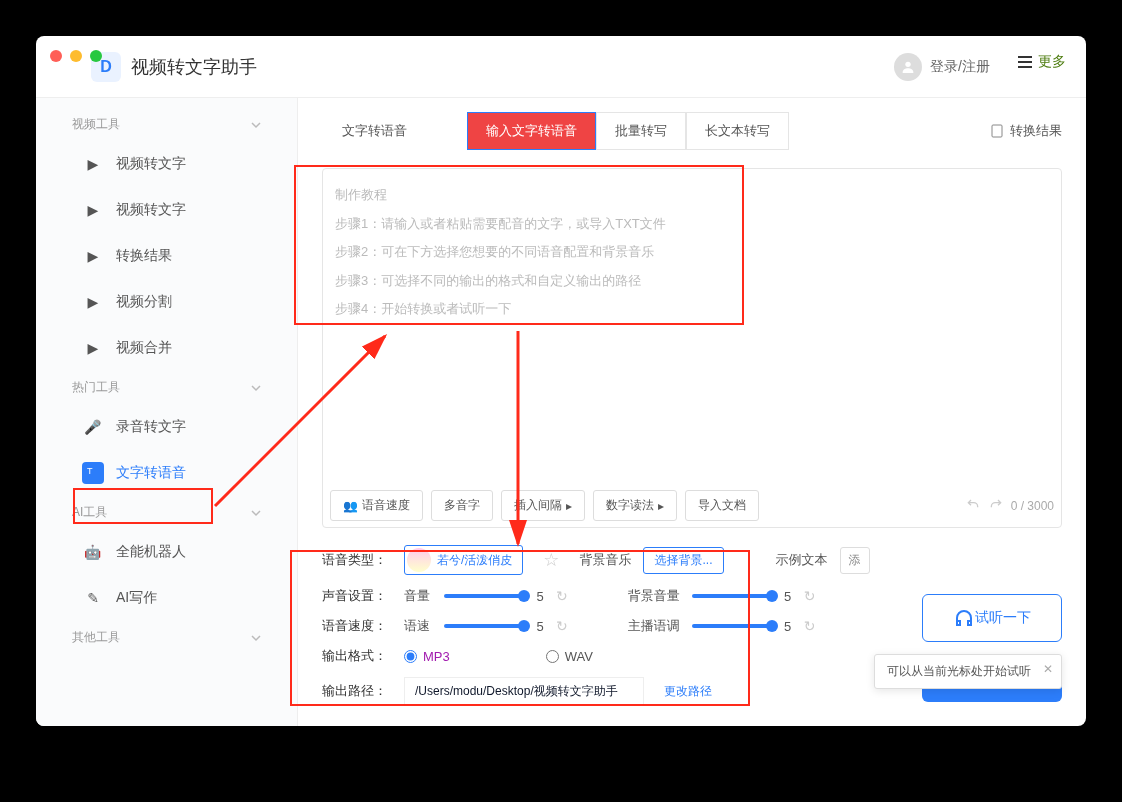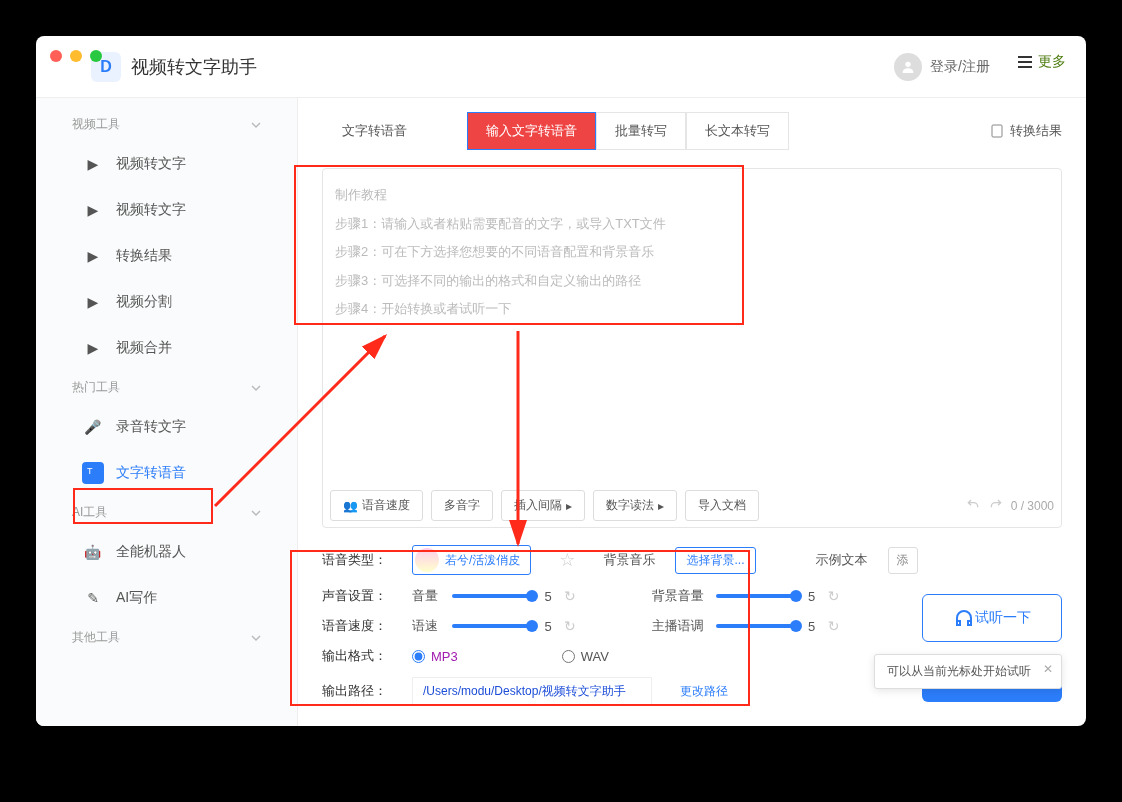--- a/index.html
+++ b/index.html
@@ -29,39 +29,39 @@
 .tab-pills{display:flex;margin-left:40px}
 .tab-pill{padding:9px 18px;border:1px solid #e5e5e5;background:#fff;color:#555;font-size:13px;cursor:pointer}
 .tab-pill.active{background:#ef4444;color:#fff;border-color:#2c7dfa}
 .result-link{margin-left:auto;display:flex;align-items:center;gap:6px;color:#555;font-size:13px}
 .editor{margin-top:18px;border:1px solid #e5e5e5;border-radius:4px;height:360px;position:relative;padding:12px;color:#bbb;font-size:13px;line-height:2.2}
 .toolbar{display:flex;align-items:center;gap:8px;margin-top:-38px;padding:0 8px}
 .tbtn{border:1px solid #ddd;background:#fff;padding:6px 12px;font-size:12px;color:#555;border-radius:3px;display:flex;align-items:center;gap:4px;cursor:pointer}
 .tcount{margin-left:auto;display:flex;align-items:center;gap:7px;color:#aaa;font-size:12px}
 .undo-redo svg{width:16px;height:16px}
 .settings{margin-top:18px;font-size:13px;color:#555}
-.srow{display:flex;align-items:center;padding:6px 0;gap:20px}
+.srow{display:flex;align-items:center;padding:6px 0;gap:12px}
 .slabel{width:70px;color:#333}
 .voice-btn{border:1px solid #2c7dfa;border-radius:3px;padding:2px 10px 2px 2px;display:flex;align-items:center;gap:6px;color:#2c7dfa;font-size:12px;cursor:pointer}
 .voice-ava{width:24px;height:24px;border-radius:50%;background:linear-gradient(#fce,#ffc)}
 .star{color:#ccc;font-size:18px;margin:0 8px}
 .bg-label{}
 .bg-btn{border:1px solid #2c7dfa;color:#2c7dfa;padding:4px 10px;font-size:12px;border-radius:3px;cursor:pointer}
 .ex-label{margin-left:40px}
 .ex-sel{border:1px solid #ddd;padding:4px 8px;font-size:12px;color:#888;border-radius:3px}
 .slide-group{display:flex;align-items:center;gap:8px}
 .slide-label{width:32px}
 .slider{width:80px;height:4px;background:#2c7dfa;border-radius:2px;position:relative}
 .slider::after{content:'';position:absolute;right:-6px;top:-4px;width:12px;height:12px;background:#2c7dfa;border-radius:50%}
 .sval{width:16px;text-align:center}
 .reload{color:#ccc;font-size:14px}
 .gap{width:36px}
 .radio{display:flex;align-items:center;gap:6px;margin-right:24px}
 .radio input{accent-color:#2c7dfa}
-.path-in{border:1px solid #eee;padding:6px 10px;width:240px;font-size:12px;color:#1d4ed8}
+.path-in{border:1px solid #eee;padding:6px 10px;width:240px;font-size:12px;color:#0f172a}
 .chg-path{color:#2c7dfa;font-size:12px;cursor:pointer;margin-left:8px}
 .actions{position:absolute;right:24px;bottom:24px;display:flex;flex-direction:column;gap:12px}
 .btn-big{width:140px;height:48px;border-radius:6px;display:flex;align-items:center;justify-content:center;font-size:14px;cursor:pointer}
 .btn-listen{border:1.5px solid #2c7dfa;color:#2c7dfa;background:#fff}
 .btn-convert{background:#2c7dfa;color:#fff;border:none}
 .tooltip{position:absolute;right:24px;top:556px;background:#fff;border:1px solid #ddd;box-shadow:0 2px 8px rgba(0,0,0,.1);padding:8px 30px 8px 12px;font-size:12px;color:#555;border-radius:3px}
 .tooltip .x{position:absolute;right:8px;top:7px;color:#aaa;cursor:pointer}
 
 .ann{position:absolute;pointer-events:none}
 .box-red{border:2.5px solid #ff2a1a}

